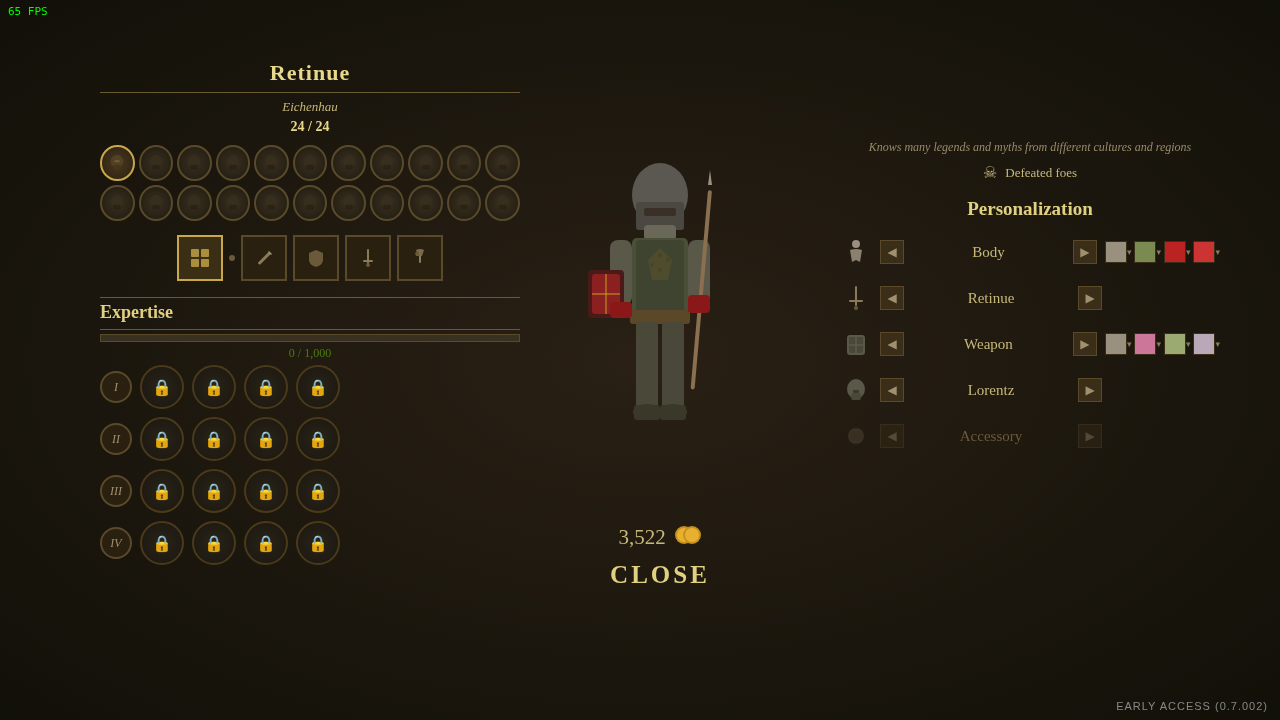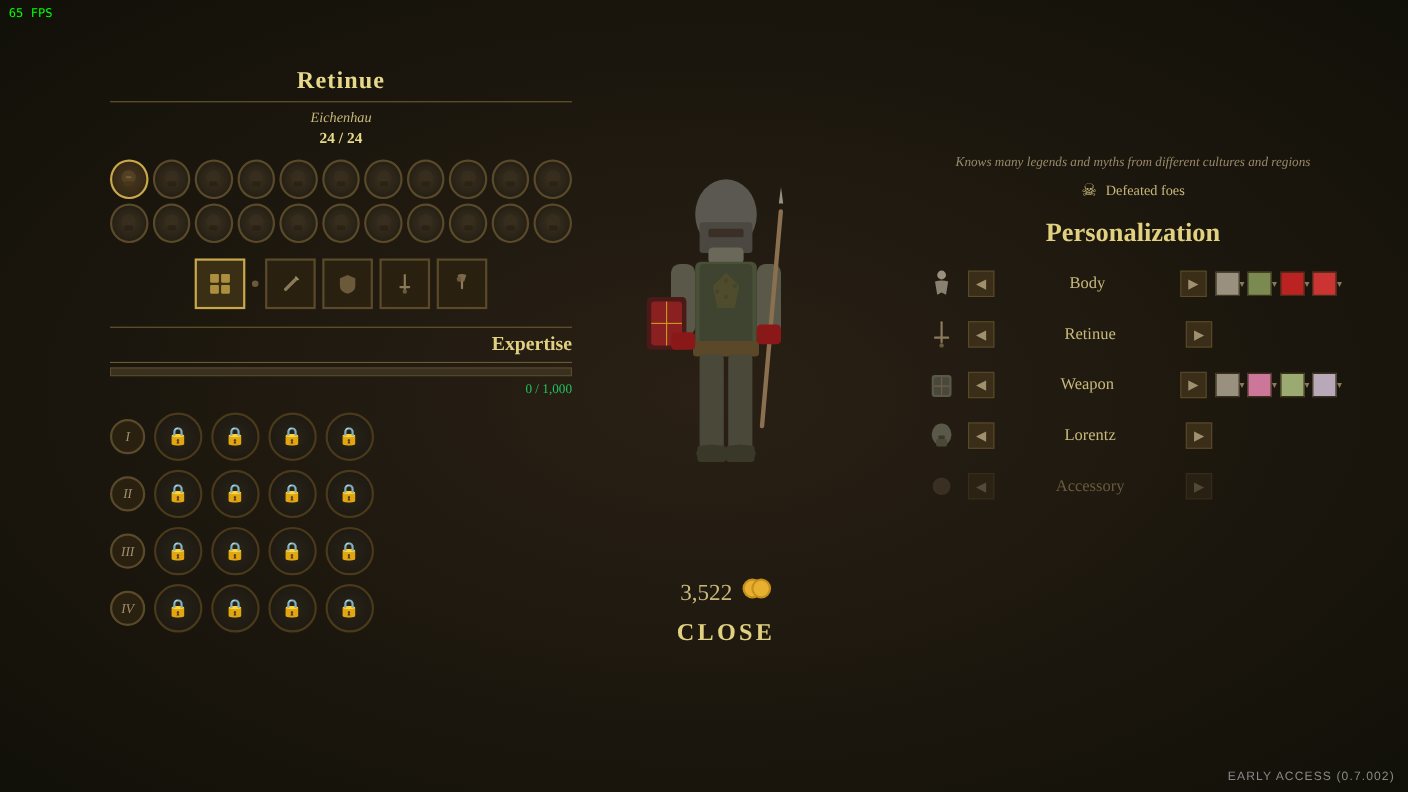--- a/index.html
+++ b/index.html
@@ -148,44 +148,44 @@
 
     .filter-dot {
       width: 6px;
       height: 6px;
       border-radius: 50%;
       background: #6a5a3a;
     }
 
     
     .expertise-title {
-      text-align: right;
+      text-align: left;
       font-size: 18px;
       color: #e0d080;
       font-weight: bold;
       margin-bottom: 6px;
     }
 
     .xp-bar-bg {
       height: 8px;
       background: #3a3020;
       border: 1px solid #5a4a2a;
       margin-bottom: 4px;
     }
 
     .xp-bar-fill {
       height: 100%;
       background: #6a6050;
     }
 
     .xp-text {
-      text-align: right;
+      text-align: center;
       font-size: 12px;
-      color: #22c55e;
-      margin-bottom: 14px;
+      color: #4d7c0f;
+      margin-bottom: 4px;
     }
 
     
     .skill-rows {
       display: flex;
       flex-direction: column;
       gap: 8px;
     }
 
     .skill-row {
@@ -263,21 +263,21 @@
 
     .coin-icon {
       font-size: 20px;
     }
 
     .close-btn {
       margin-top: 10px;
       background: transparent;
       border: none;
       color: #e0d080;
-      font-size: 22px;
+      font-size: 25px;
       letter-spacing: 3px;
       font-weight: bold;
       cursor: pointer;
       font-family: Georgia, serif;
     }
 
     
     .right-panel {
       position: absolute;
       right: 60px;
@@ -310,21 +310,21 @@
       font-size: 13px;
       color: #c8b87a;
     }
 
     .skull-icon {
       font-size: 16px;
     }
 
     .personalization-title {
       text-align: center;
-      font-size: 24px;
+      font-size: 19px;
       color: #e0d080;
       font-weight: bold;
       margin-bottom: 12px;
     }
 
     
     .pers-rows {
       display: flex;
       flex-direction: column;
       gap: 6px;

